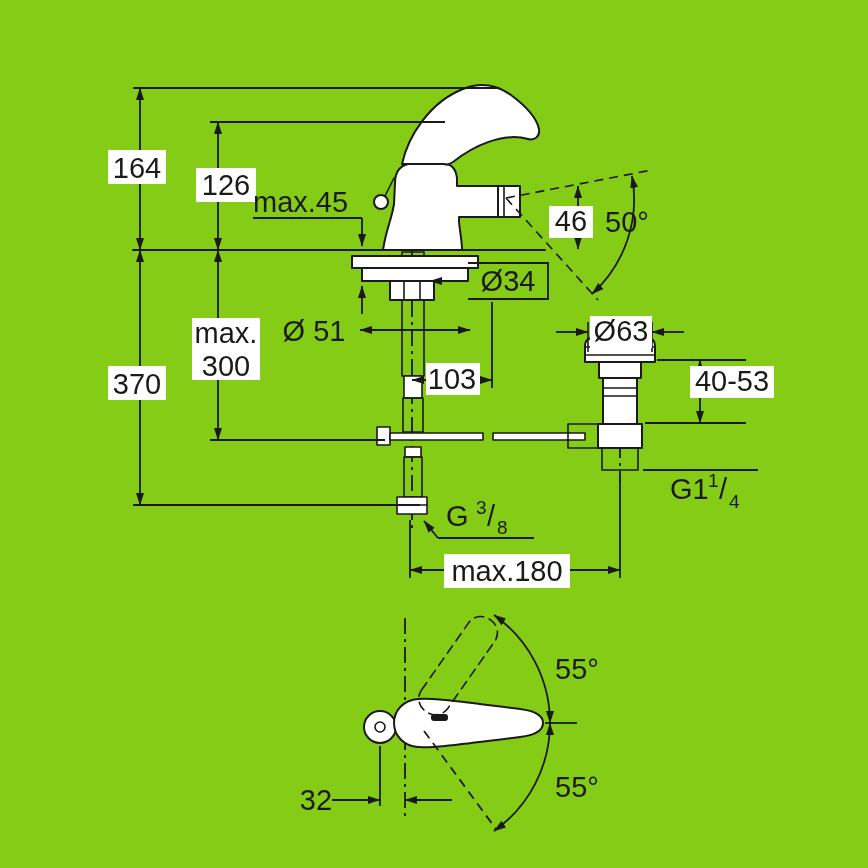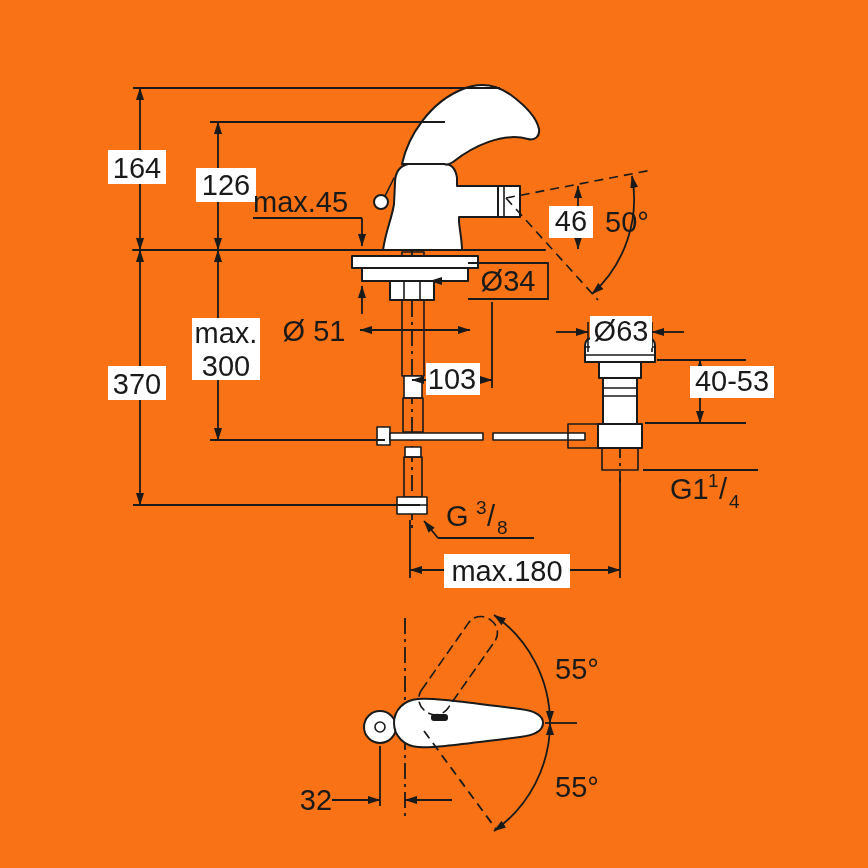--- a/index.html
+++ b/index.html
@@ -1,16 +1,16 @@
 <!DOCTYPE html>
 <html><head>
 <meta charset="utf-8">
 <style>
   html,body{margin:0;padding:0;background:#ffffff;}
-  .stage{position:relative;width:868px;height:868px;background:#f97316;overflow:hidden;}
+  .stage{position:relative;width:868px;height:868px;background:#84cc16;overflow:hidden;}
   svg{display:block;}
   .part{fill:none;stroke:#1a1a1a;stroke-width:2;stroke-linejoin:round;stroke-linecap:round;}
   .fillw{fill:#ffffff;}
   .thin{stroke-width:1.6;}
   .dim{fill:none;stroke:#1a1a1a;stroke-width:1.8;stroke-linecap:butt;}
   .dash{stroke-dasharray:9 6;}
   .cline{stroke-dasharray:16 5 3 5;}
   .bg{fill:#ffffff;stroke:none;}
   text{font-family:"Liberation Sans","DejaVu Sans",sans-serif;font-size:29px;fill:#1a1a1a;}
   .mid{text-anchor:middle;}

